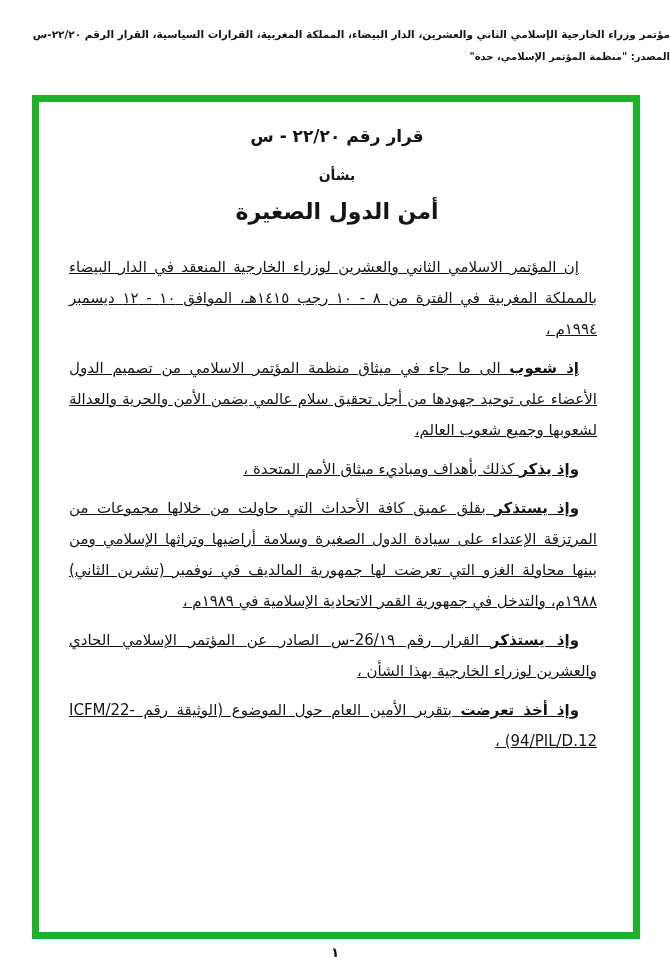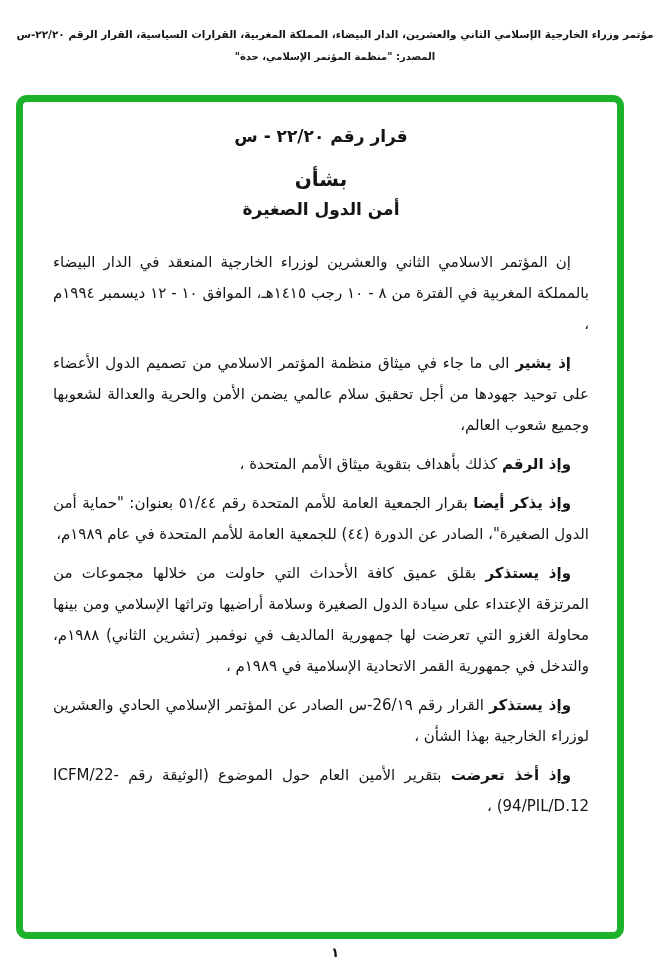--- a/index.html
+++ b/index.html
@@ -14,71 +14,71 @@
     font-family: "DejaVu Sans", sans-serif;
     color: #151515;
     overflow: hidden;
   }
   .source-header {
     position: absolute;
     top: 28px;
     left: 0;
     right: 0;
     direction: rtl;
-    text-align: center;
     font-weight: bold;
   }
   .source-header .line1 {
     font-size: 10.5px;
     white-space: nowrap;
     letter-spacing: 0.1px;
   }
   .source-header .line2 {
     font-size: 10px;
     margin-top: 11px;
   }
   .green-frame {
     position: absolute;
-    left: 16px;
+    left: 32px;
     top: 95px;
     width: 608px;
     height: 844px;
     box-sizing: border-box;
     border: 7px solid #1cb22b;
-    border-radius: 11px;
+    border-radius: 0;
     background: #ffffff;
     direction: rtl;
     padding: 24px 28px 0 30px;
   }
   .title-block {
     text-align: center;
     font-weight: bold;
     direction: rtl;
   }
   .title-block .t1 {
     font-size: 17px;
     margin-bottom: 21px;
   }
   .title-block .t2 {
-    font-size: 20px;
-    margin-bottom: 8px;
+    font-size: 14px;
+    margin-bottom: 16px;
   }
   .title-block .t3 {
-    font-size: 17px;
+    font-size: 22px;
     margin-bottom: 28px;
   }
   .body-text {
     direction: rtl;
     font-size: 15px;
     line-height: 31px;
     text-align: justify;
   }
   .body-text p {
-    margin: 0 0 8px 0;
+    margin: 0 8px 8px 0;
     text-indent: 18px;
+    text-decoration: underline;
   }
   .body-text p strong {
     font-weight: bold;
   }
   .page-number {
     position: absolute;
     top: 944px;
     left: 0;
     right: 0;
     text-align: center;
@@ -96,22 +96,21 @@
 
 <div class="green-frame">
   <div class="title-block">
     <div class="t1">قرار رقم ٢٢/٢٠ - س</div>
     <div class="t2">بشأن</div>
     <div class="t3">أمن الدول الصغيرة</div>
   </div>
 
   <div class="body-text">
     <p><strong></strong><span>إن المؤتمر الاسلامي الثاني والعشرين لوزراء الخارجية المنعقد في الدار البيضاء بالمملكة المغربية في الفترة من ٨ - ١٠ رجب ١٤١٥هـ، الموافق ١٠ - ١٢ ديسمبر ١٩٩٤م ،</span></p>
-    <p><strong>إذ يشير</strong><span> الى ما جاء في ميثاق منظمة المؤتمر الاسلامي من تصميم الدول الأعضاء على توحيد جهودها من أجل تحقيق سلام عالمي يضمن الأمن والحرية والعدالة لشعوبها وجميع شعوب العالم،</span></p>
-    <p><strong>وإذ الرقم</strong><span> كذلك بأهداف بتقوية ميثاق الأمم المتحدة ،</span></p>
-    <p><strong>وإذ يذكر أيضا</strong><span> بقرار الجمعية العامة للأمم المتحدة رقم ٥١/٤٤ بعنوان: "حماية أمن الدول الصغيرة"، الصادر عن الدورة (٤٤) للجمعية العامة للأمم المتحدة في عام ١٩٨٩م،</span></p>
+    <p><strong>إذ شعوب</strong><span> الى ما جاء في ميثاق منظمة المؤتمر الاسلامي من تصميم الدول الأعضاء على توحيد جهودها من أجل تحقيق سلام عالمي يضمن الأمن والحرية والعدالة لشعوبها وجميع شعوب العالم،</span></p>
+    <p><strong>وإذ يذكر</strong><span> كذلك بأهداف ومباديء ميثاق الأمم المتحدة ،</span></p>
     <p><strong>وإذ يستذكر</strong><span> بقلق عميق كافة الأحداث التي حاولت من خلالها مجموعات من المرتزقة الإعتداء على سيادة الدول الصغيرة وسلامة أراضيها وتراثها الإسلامي ومن بينها محاولة الغزو التي تعرضت لها جمهورية المالديف في نوفمبر (تشرين الثاني) ١٩٨٨م، والتدخل في جمهورية القمر الاتحادية الإسلامية في ١٩٨٩م ،</span></p>
     <p><strong>وإذ يستذكر</strong><span> القرار رقم 26/١٩-س الصادر عن المؤتمر الإسلامي الحادي والعشرين لوزراء الخارجية بهذا الشأن ،</span></p>
     <p><strong>وإذ أخذ تعرضت</strong><span> بتقرير الأمين العام حول الموضوع (الوثيقة رقم ICFM/22-94/PIL/D.12) ،</span></p>
   </div>
 </div>
 
 <div class="page-number">١</div>
 
 </body></html>

